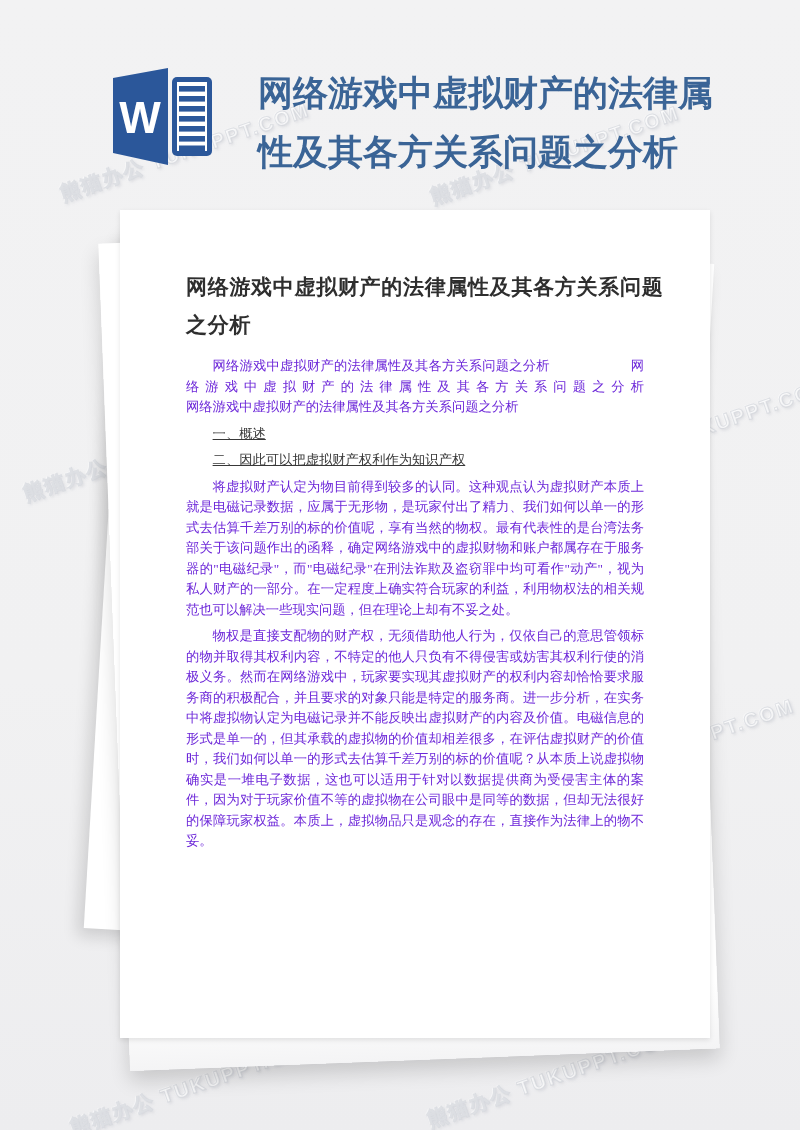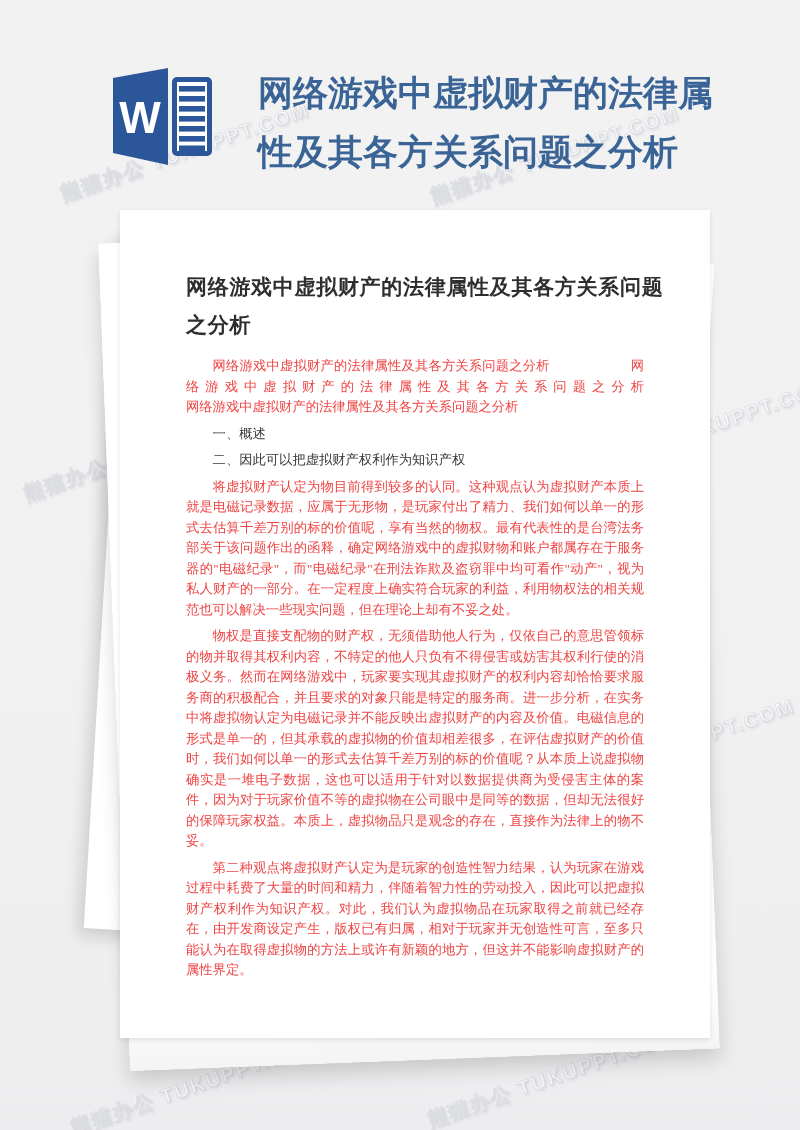--- a/index.html
+++ b/index.html
@@ -38,24 +38,24 @@
     background:#fff;
   }
   .doc-title{
     margin:0 0 12px 0;width:486px;
     font-family:"Liberation Serif","DejaVu Serif",serif;
     font-size:21px;line-height:38px;font-weight:600;letter-spacing:.7px;
     color:#2e2e2e;word-break:break-all;
   }
   .doc-body{font-family:"Liberation Serif","DejaVu Serif",serif;}
   .doc-body p{
-    margin:0 0 6px 0;font-size:13.3px;line-height:20.5px;color:#ef4444;
+    margin:0 0 6px 0;font-size:13.3px;line-height:20.5px;color:#6d28d9;
     text-align:justify;word-break:break-all;text-indent:2em;
   }
-  .doc-body p.blk-heading{color:#383838;}
+  .doc-body p.blk-heading{color:#383838;text-decoration:underline;}
   
   .wm-layer{position:absolute;left:0;top:0;width:100%;height:100%;pointer-events:none;}
   .wm{
     position:absolute;transform:translate(-50%,-50%) rotate(-19deg);
     font-size:20px;font-weight:700;letter-spacing:2px;white-space:nowrap;
     color:rgba(255,255,255,0.60);
     -webkit-text-stroke:1px rgba(208,210,217,0.65);
     text-shadow:1px 2px 3px rgba(168,172,182,0.35), -1px -1px 1px rgba(255,255,255,0.65);
   }
 </style>
@@ -101,18 +101,17 @@
     <div class="sheet sheet-left"></div>
     <div class="sheet sheet-bottom"></div>
     <div class="sheet sheet-front">
       <h2 class="doc-title">网络游戏中虚拟财产的法律属性及其各方关系问题之分析</h2>
       <div class="doc-body" id="doc-body">
           <p class="blk-paragraph">网络游戏中虚拟财产的法律属性及其各方关系问题之分析　　　　　　网络游戏中虚拟财产的法律属性及其各方关系问题之分析　　　　　　　　　　网络游戏中虚拟财产的法律属性及其各方关系问题之分析</p>
           <p class="blk-heading">一、概述</p>
           <p class="blk-heading">二、因此可以把虚拟财产权利作为知识产权</p>
           <p class="blk-paragraph">将虚拟财产认定为物目前得到较多的认同。这种观点认为虚拟财产本质上就是电磁记录数据，应属于无形物，是玩家付出了精力、我们如何以单一的形式去估算千差万别的标的价值呢，享有当然的物权。最有代表性的是台湾法务部关于该问题作出的函释，确定网络游戏中的虚拟财物和账户都属存在于服务器的"电磁纪录"，而"电磁纪录"在刑法诈欺及盗窃罪中均可看作"动产"，视为私人财产的一部分。在一定程度上确实符合玩家的利益，利用物权法的相关规范也可以解决一些现实问题，但在理论上却有不妥之处。</p>
           <p class="blk-paragraph">物权是直接支配物的财产权，无须借助他人行为，仅依自己的意思管领标的物并取得其权利内容，不特定的他人只负有不得侵害或妨害其权利行使的消极义务。然而在网络游戏中，玩家要实现其虚拟财产的权利内容却恰恰要求服务商的积极配合，并且要求的对象只能是特定的服务商。进一步分析，在实务中将虚拟物认定为电磁记录并不能反映出虚拟财产的内容及价值。电磁信息的形式是单一的，但其承载的虚拟物的价值却相差很多，在评估虚拟财产的价值时，我们如何以单一的形式去估算千差万别的标的价值呢？从本质上说虚拟物确实是一堆电子数据，这也可以适用于针对以数据提供商为受侵害主体的案件，因为对于玩家价值不等的虚拟物在公司眼中是同等的数据，但却无法很好的保障玩家权益。本质上，虚拟物品只是观念的存在，直接作为法律上的物不妥。</p>
-          <p class="blk-paragraph">第二种观点将虚拟财产认定为是玩家的创造性智力结果，认为玩家在游戏过程中耗费了大量的时间和精力，伴随着智力性的劳动投入，因此可以把虚拟财产权利作为知识产权。对此，我们认为虚拟物品在玩家取得之前就已经存在，由开发商设定产生，版权已有归属，相对于玩家并无创造性可言，至多只能认为在取得虚拟物的方法上或许有新颖的地方，但这并不能影响虚拟财产的属性界定。</p>
         </div>
     </div>
   </div>
 
 </div>
 
 </body></html>

